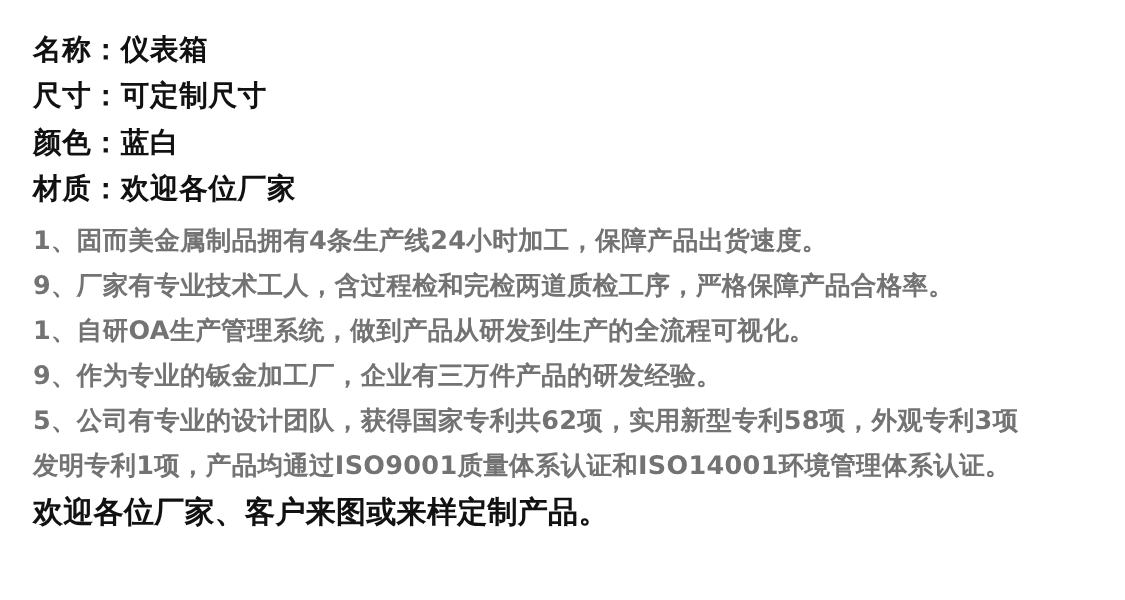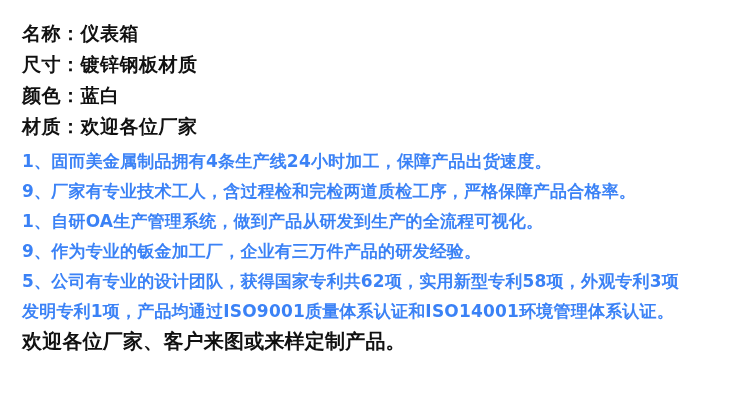--- a/index.html
+++ b/index.html
@@ -36,21 +36,21 @@
     white-space: nowrap;
   }
   .feature-list {
     margin: 4px 0 0 0;
     padding: 0;
     list-style: none;
   }
   .feature-item {
     font-size: 17px;
     font-weight: bold;
-    color: #3b82f6;
+    color: #737373;
     line-height: 30px;
     letter-spacing: 0.2px;
   }
   .feature-item .line {
     display: block;
     white-space: nowrap;
   }
   .closing {
     font-size: 20px;
     font-weight: bold;
@@ -61,21 +61,21 @@
     margin-top: 0;
   }
 </style>
 </head>
 <body>
 
 <div class="page">
 
   <div class="spec-list">
     <div class="spec-line">名称：仪表箱</div>
-    <div class="spec-line">尺寸：镀锌钢板材质</div>
+    <div class="spec-line">尺寸：可定制尺寸</div>
     <div class="spec-line">颜色：蓝白</div>
     <div class="spec-line">材质：欢迎各位厂家</div>
   </div>
 
   <div class="feature-list">
     <div class="feature-item">
       <span class="line">1、固而美金属制品拥有4条生产线24小时加工，保障产品出货速度。</span>
     </div>
     <div class="feature-item">
       <span class="line">9、厂家有专业技术工人，含过程检和完检两道质检工序，严格保障产品合格率。</span>

